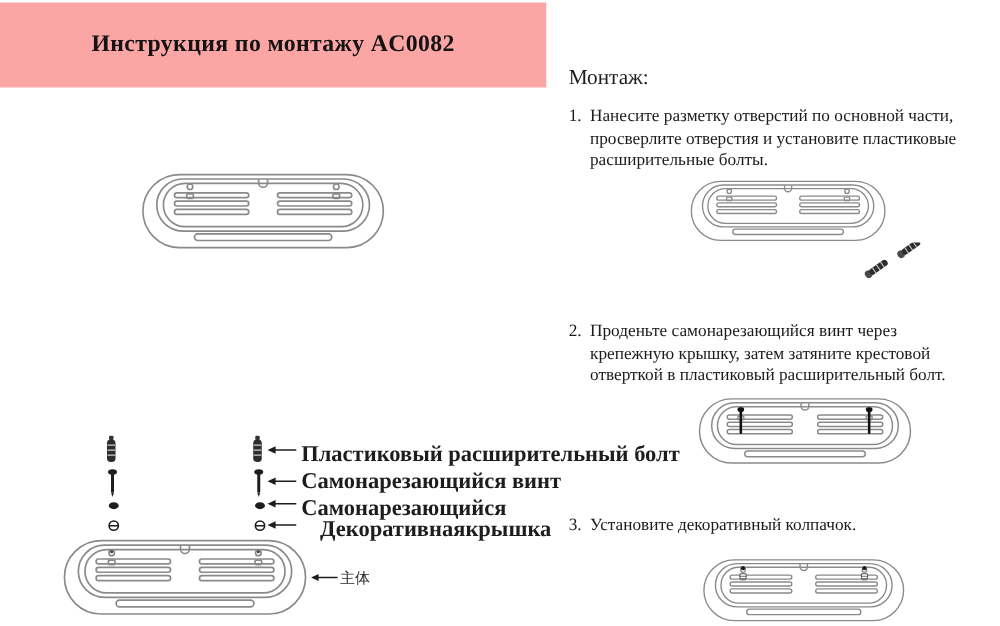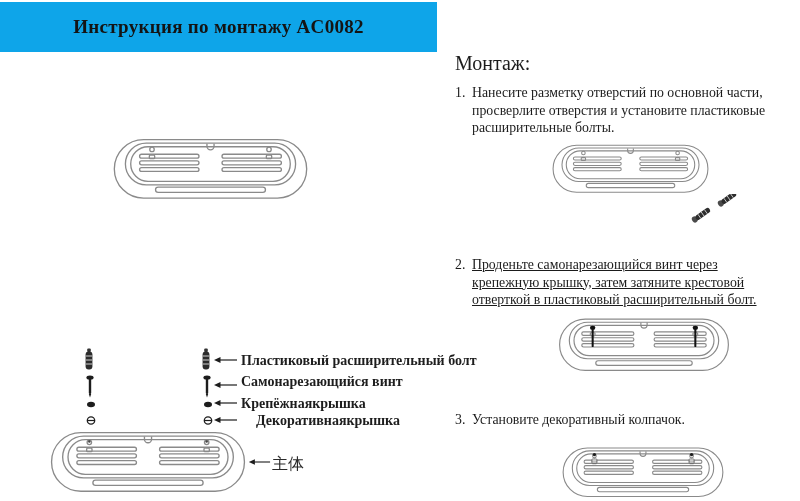--- a/index.html
+++ b/index.html
@@ -2,47 +2,47 @@
 <html><head>
 <meta charset="utf-8">
 <style>
   html,body{margin:0;padding:0;background:#ffffff;}
   #page{
     position:relative;width:800px;height:501px;overflow:hidden;
     background:#ffffff;font-family:"Liberation Serif",serif;color:#1c1c1c;
   }
   
   #title-bar{
-    position:absolute;left:0;top:2px;width:437px;height:50px;
-    background:#0ea5e9;display:flex;align-items:center;justify-content:center;
+    position:absolute;left:0;top:2px;width:437px;height:68px;
+    background:#fca5a5;display:flex;align-items:center;justify-content:center;
   }
   #title-bar .title{
     font-size:19px;font-weight:bold;letter-spacing:.3px;color:#141414;
   }
   
   .heading{
-    position:absolute;left:455px;top:52px;font-size:20px;color:#1c1c1c;
+    position:absolute;left:455px;top:52px;font-size:17px;color:#1c1c1c;
   }
   .step{
     position:absolute;display:flex;align-items:flex-start;
     font-size:13.8px;line-height:1.27;color:#1b1b1b;
   }
   .step .num{width:17px;flex:0 0 17px;}
   .step .txt{display:block;}
   #step-1{left:455px;top:84px;} #step-1 .txt{width:330px;}
-  #step-2{left:455px;top:256px;} #step-2 .txt{width:298px;text-decoration:underline;}
+  #step-2{left:455px;top:256px;} #step-2 .txt{width:298px;}
   #step-3{left:455px;top:411px;} #step-3 .txt{width:330px;}
   
   .abs{position:absolute;}
   
   .part-label{
-    position:absolute;font-size:14px;font-weight:bold;color:#1d1d1d;white-space:nowrap;
+    position:absolute;font-size:18px;font-weight:bold;color:#1d1d1d;white-space:nowrap;
   }
   #main-body-label{
-    position:absolute;left:272px;top:454px;font-size:16px;color:#2a2a2a;
+    position:absolute;left:272px;top:454px;font-size:12px;color:#2a2a2a;
     font-family:"DejaVu Sans","Liberation Serif",serif;
   }
   svg{display:block;}
 </style>
 </head>
 <body>
 
 <div id="page">
 
   <svg width="0" height="0" style="position:absolute" aria-hidden="true">
@@ -125,21 +125,21 @@
       </svg>
     <svg class="abs" style="left:212px;top:399px" width="26" height="8" viewBox="0 0 26 8">
         <use href="#leader-arrow"></use>
       </svg>
     <svg class="abs" style="left:212px;top:416px" width="26" height="8" viewBox="0 0 26 8">
         <use href="#leader-arrow"></use>
       </svg>
 
     <span class="part-label" style="left:241px;top:353px">Пластиковый расширительный болт</span>
     <span class="part-label" style="left:241px;top:374px">Самонарезающийся винт</span>
-    <span class="part-label" style="left:241px;top:396px">Крепёжнаякрышка</span>
+    <span class="part-label" style="left:241px;top:396px">Самонарезающийся</span>
     <span class="part-label" style="left:256px;top:413px">Декоративнаякрышка</span>
   </div>
 
   <svg class="abs" style="left:50px;top:429px" width="196" height="64" viewBox="0 0 220 72">
     <use href="#shelf"></use>
     <circle cx="44" cy="14" r="1.4" fill="#444"></circle>
     <circle cx="176" cy="14" r="1.4" fill="#444"></circle>
   </svg>
   <svg class="abs" style="left:247px;top:458px" width="24" height="8" viewBox="0 0 26 8">
       <use href="#leader-arrow"></use>

